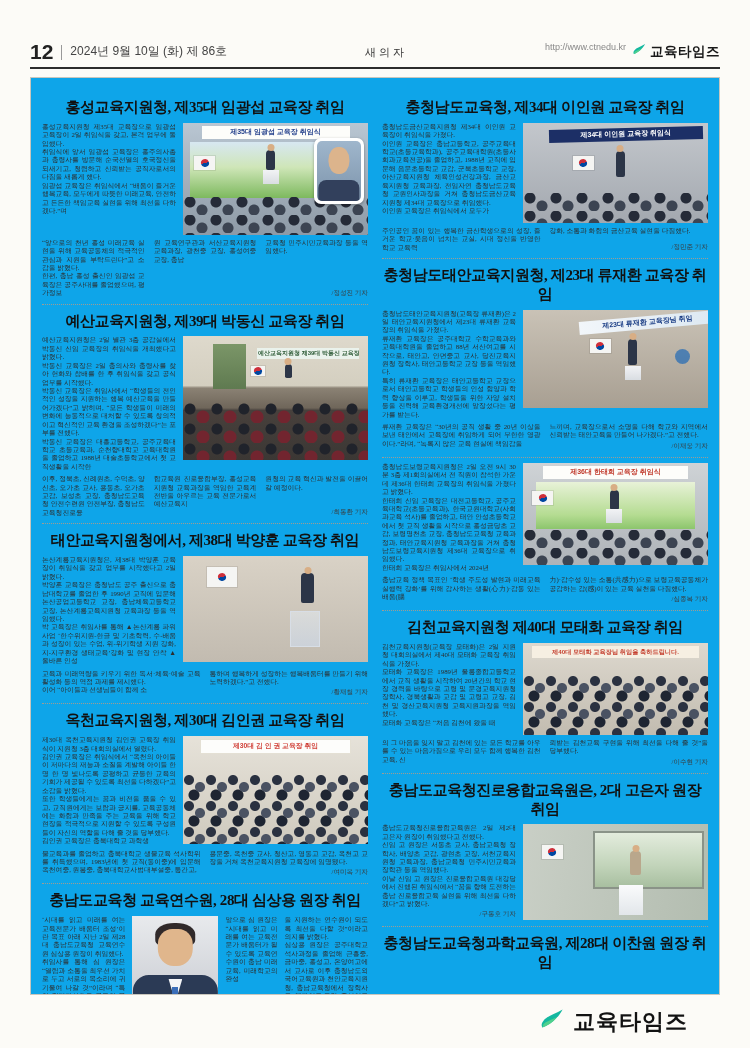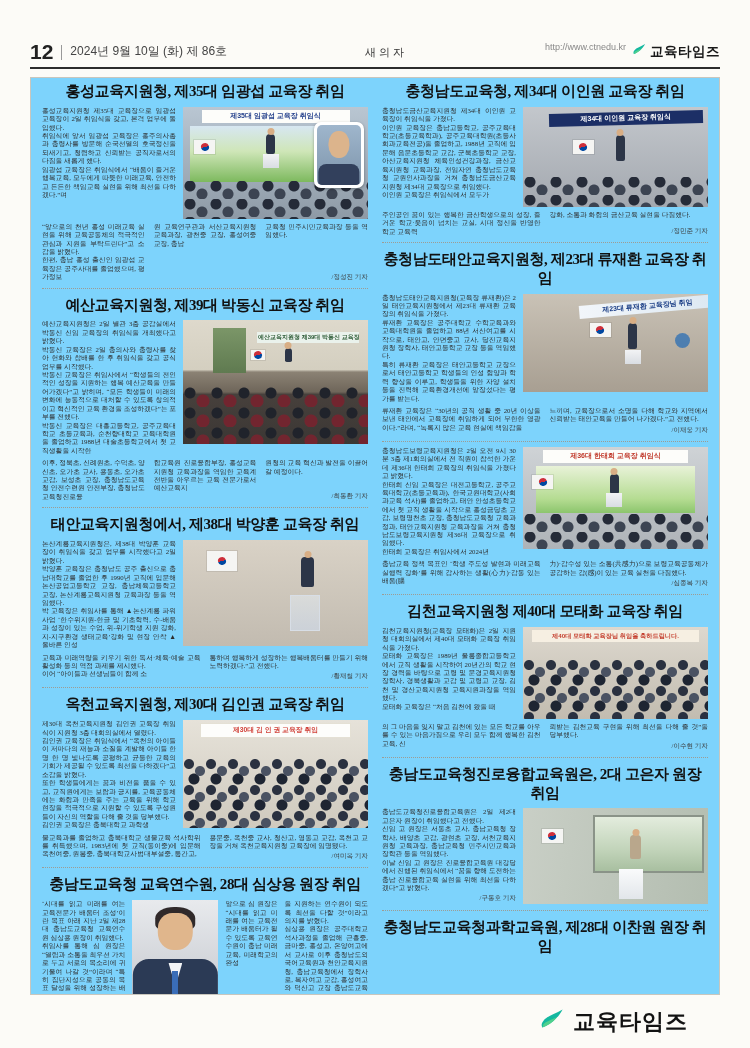--- a/index.html
+++ b/index.html
@@ -11,21 +11,21 @@
 .pagenum{font-family:"Liberation Sans",sans-serif;font-size:21px;font-weight:700;line-height:.9;color:#222}
 .hdr-div{width:1px;height:15px;background:#999;margin-bottom:2px}
 .hdr-date{font-family:"Liberation Sans",sans-serif;font-size:12px;color:#444;margin-bottom:2px}
 .hdr-sec{font-size:11px;letter-spacing:3px;color:#333;margin-bottom:2px}
 .hdr-right{display:flex;align-items:flex-start;gap:6px;margin-bottom:1px}
 .hdr-url{font-family:"Liberation Sans",sans-serif;font-size:9px;color:#888}
 .brand{display:flex;align-items:center;gap:3px}
 .brand-txt{font-family:"Liberation Sans",sans-serif;font-weight:900;font-size:13.5px;color:#191919;letter-spacing:.5px}
 .hdr-rule{margin:0 30px;border-top:2px solid #2c2c2c}
 
-.content{margin:8px 30px 0;border:1px solid #c9c6bd;padding:2px 11px;height:918px;overflow:hidden;display:flex;gap:14px;background:#7dd3fc}
+.content{margin:8px 30px 0;border:1px solid #c9c6bd;padding:18px 11px;height:918px;overflow:hidden;display:flex;gap:14px;background:#0ea5e9}
 .col{flex:1;min-width:0;display:flex;flex-direction:column}
 .art h2{font-size:15px;font-weight:900;text-align:center;letter-spacing:-.4px;color:#111;margin:2px 0 6px;line-height:1.25}
 .row{display:flex;gap:7px;align-items:flex-start}
 .txt{flex:1;min-width:0;font-size:6.8px;line-height:1.24;text-align:justify;color:#2d2d2d;white-space:pre-line}
 .cont{display:flex;gap:9px;margin-top:4px}
 .cont .txt{flex:1}
 .rep{text-align:right;font-size:6.6px;color:#3a3a3a;margin-top:2px;white-space:nowrap}
 .sep{border-top:1px dotted #9d9c94;margin:6px 0 5px}
 .txtwrap{flex:1;min-width:0;display:flex;flex-direction:column}
 

